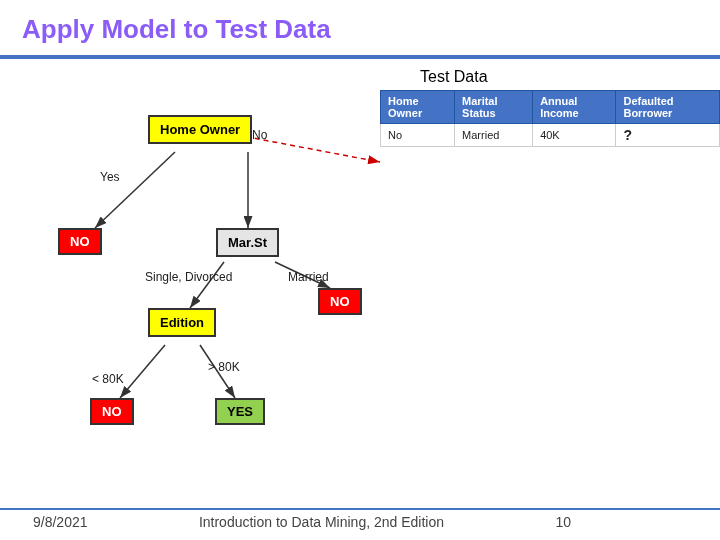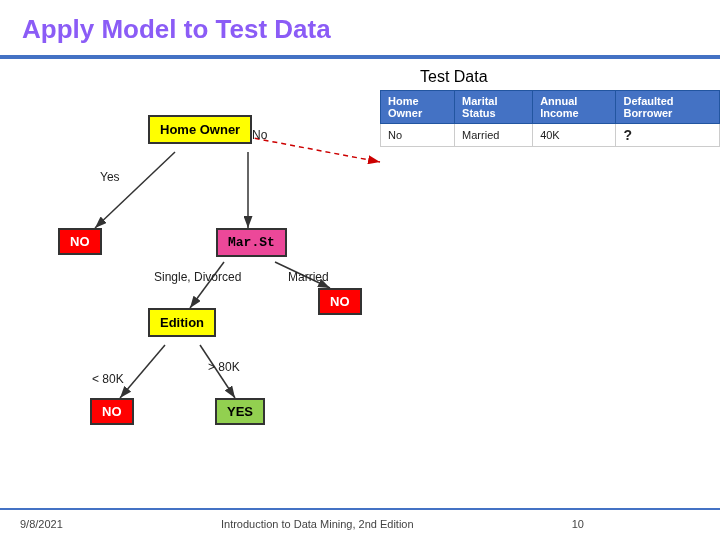--- a/index.html
+++ b/index.html
@@ -73,21 +73,21 @@
     .node-box {
       position: absolute;
       border: 2px solid #333;
       padding: 5px 10px;
       font-size: 13px;
       font-weight: bold;
       text-align: center;
       white-space: nowrap;
     }
     .node-yellow { background: #ffff00; }
-    .node-cyan { background: #ec4899; font-family: Liberation Mono, monospace; }
+    .node-cyan { background: #e5e5e5; }
 
     
     .node-no-red {
       background: #ff0000;
       color: #ffffff;
       border: 2px solid #333;
       padding: 4px 10px;
       font-size: 13px;
       font-weight: bold;
       position: absolute;
@@ -121,22 +121,22 @@
     }
 
     
     #footer {
       position: absolute;
       bottom: 10px;
       left: 0;
       width: 604px;
       display: flex;
       justify-content: space-between;
-      padding: 0 20px;
-      font-size: 11px;
+      padding: 0 33px;
+      font-size: 14px;
       color: #444;
     }
     .footer-line {
       position: absolute;
       bottom: 30px;
       left: 0;
       width: 720px;
       height: 2px;
       background: #4472c4;
     }
@@ -206,21 +206,21 @@
 <div class="line-label" style="left:252px; top:128px;">No</div>
 
 <div class="node-no-red" style="left:58px; top:228px;">
   <span>NO</span>
 </div>
 
 <div class="node-box node-cyan" style="left:216px; top:228px;">
   <span>Mar.St</span>
 </div>
 
-<div class="line-label" style="left:154px; top:270px;">Single, Divorced</div>
+<div class="line-label" style="left:145px; top:270px;">Single, Divorced</div>
 
 <div class="line-label" style="left:288px; top:270px;">Married</div>
 
 <div class="node-no-red" style="left:318px; top:288px;">
   <span>NO</span>
 </div>
 
 <div class="node-box node-yellow" style="left:148px; top:308px;">
   <span>Edition</span>
 </div>

